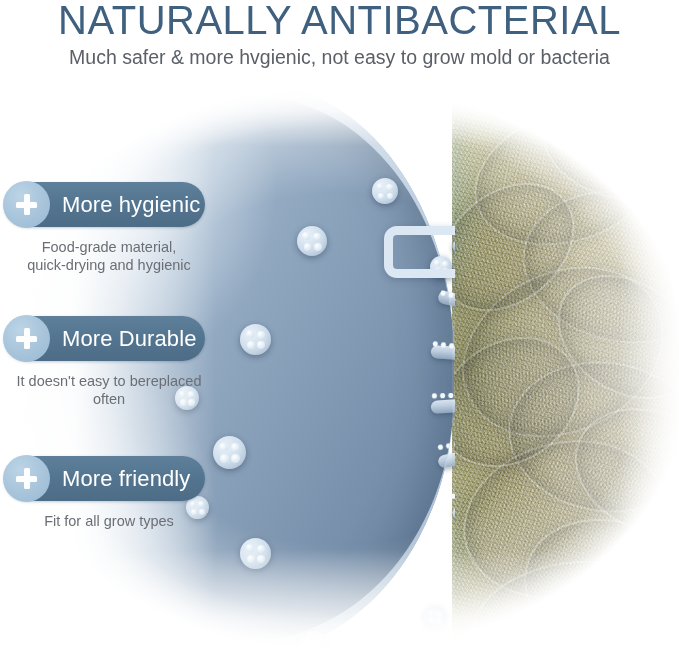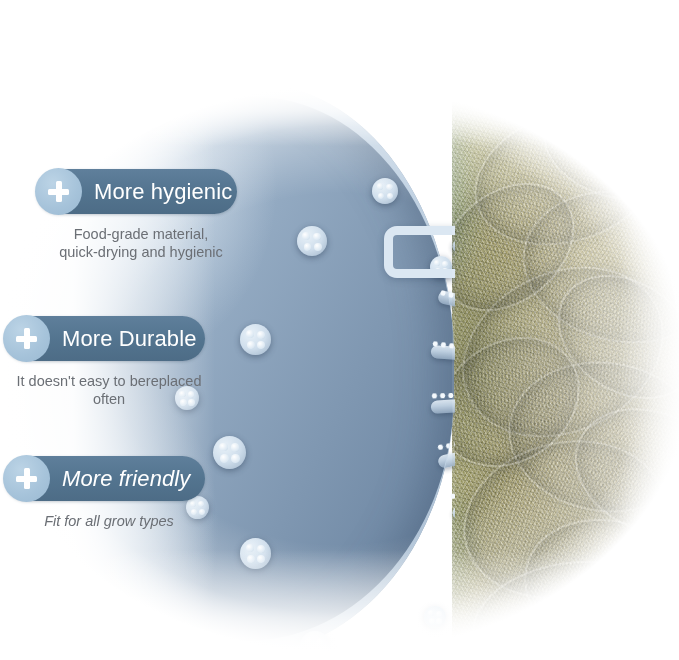--- a/index.html
+++ b/index.html
@@ -290,23 +290,23 @@
 
   
   .features {
     position:absolute;
     left:0; top:78px;
     width:230px;
     height:582px;
     z-index:35;
   }
   .feature { position:absolute; left:0; width:230px; }
-  #feature-0 { top:91px;margin-left:32px; }
+  #feature-0 { top:104px; }
   #feature-1 { top:238px; }
-  #feature-2 { top:378px;font-style:italic; }
+  #feature-2 { top:378px; }
 
   .pill {
     position:relative;
     margin-left:4px;
     width:201px;
     height:45px;
     border-radius:23px;
     background:linear-gradient(180deg, #5f7f9b 0%, #53748f 52%, #4d6c86 100%);
     box-shadow:0 1px 3px rgba(52,72,92,.28);
     display:flex;
@@ -352,20 +352,24 @@
     line-height:18px;
     color:#6b6f75;
     white-space:pre-line;
   }
 </style>
 </head>
 <body>
 
 <div class="canvas">
 
+  <div class="header">
+    <div class="headline">NATURALLY ANTIBACTERIAL</div>
+    <div class="subhead">Much safer &amp; more hvgienic, not easy to grow mold or bacteria</div>
+  </div>
 
   <div class="stage">
 
     <div class="germ" id="germ-top-right">
       <div class="body"></div>
     <div class="spike" style="transform: rotate(0deg) translateY(-40px);"></div>
         <div class="spike" style="transform: rotate(25.7143deg) translateY(-40px);"></div>
         <div class="spike" style="transform: rotate(51.4286deg) translateY(-40px);"></div>
         <div class="spike" style="transform: rotate(77.1429deg) translateY(-40px);"></div>
         <div class="spike" style="transform: rotate(102.857deg) translateY(-40px);"></div>

